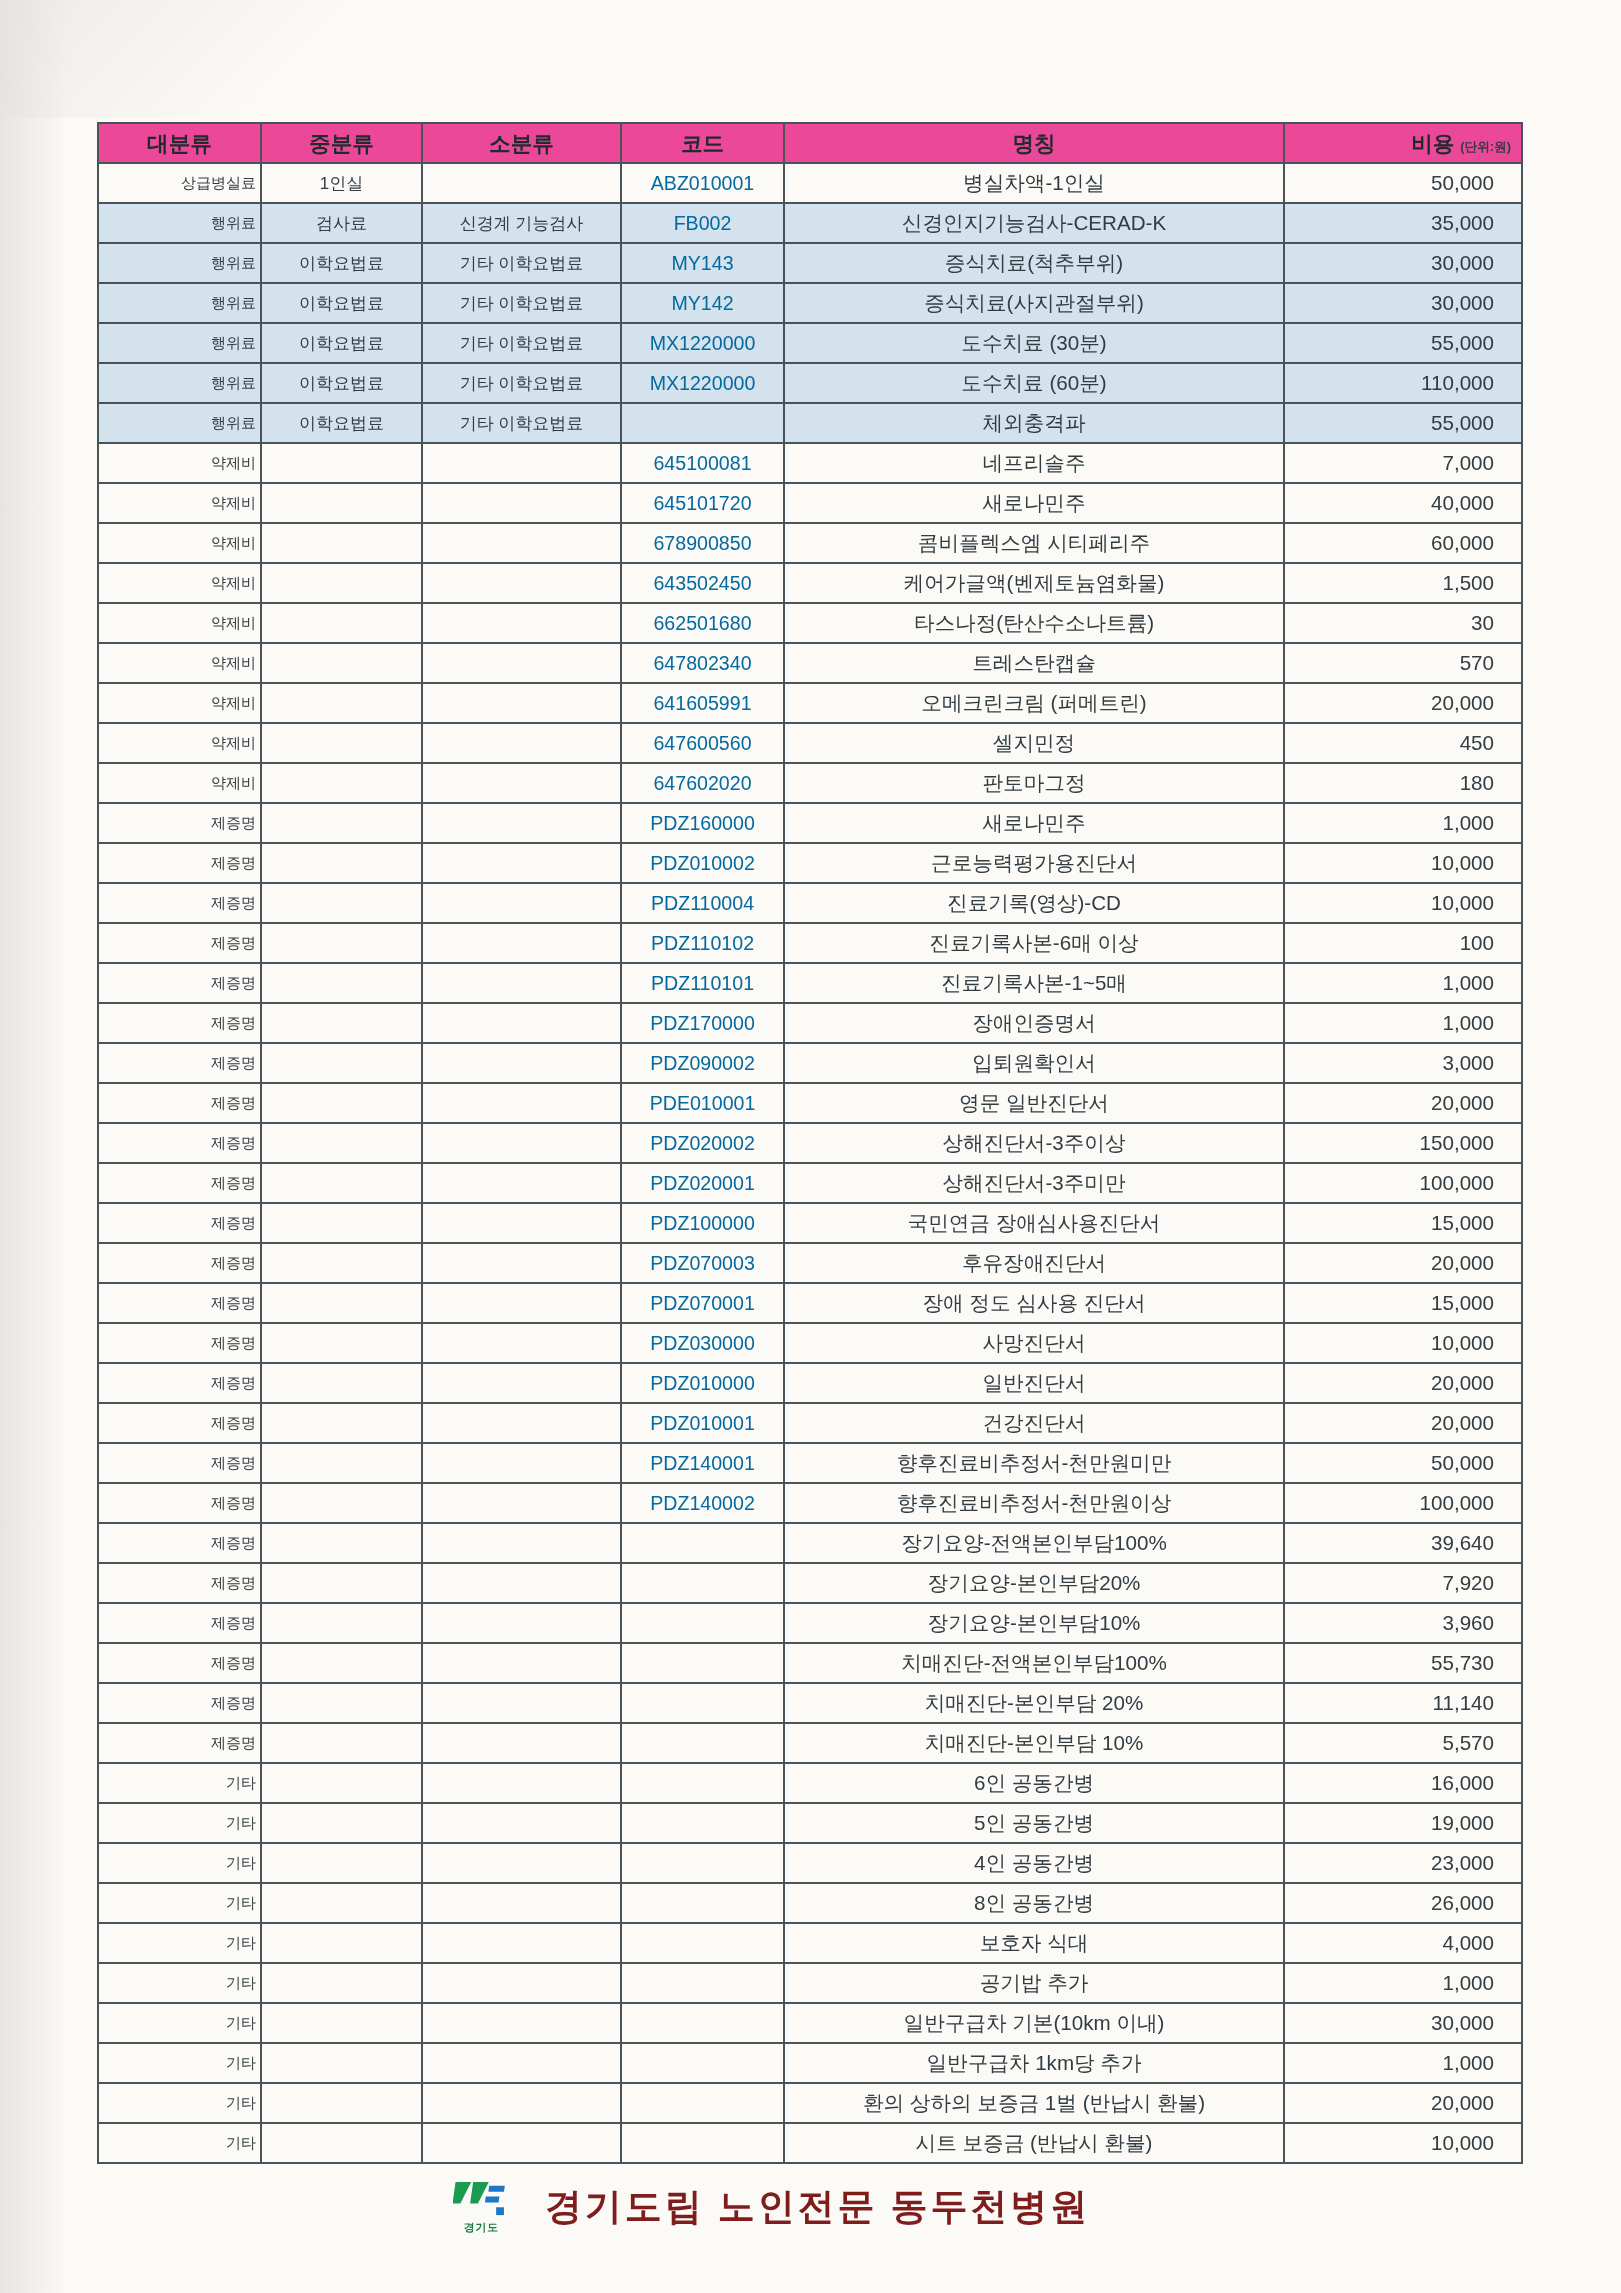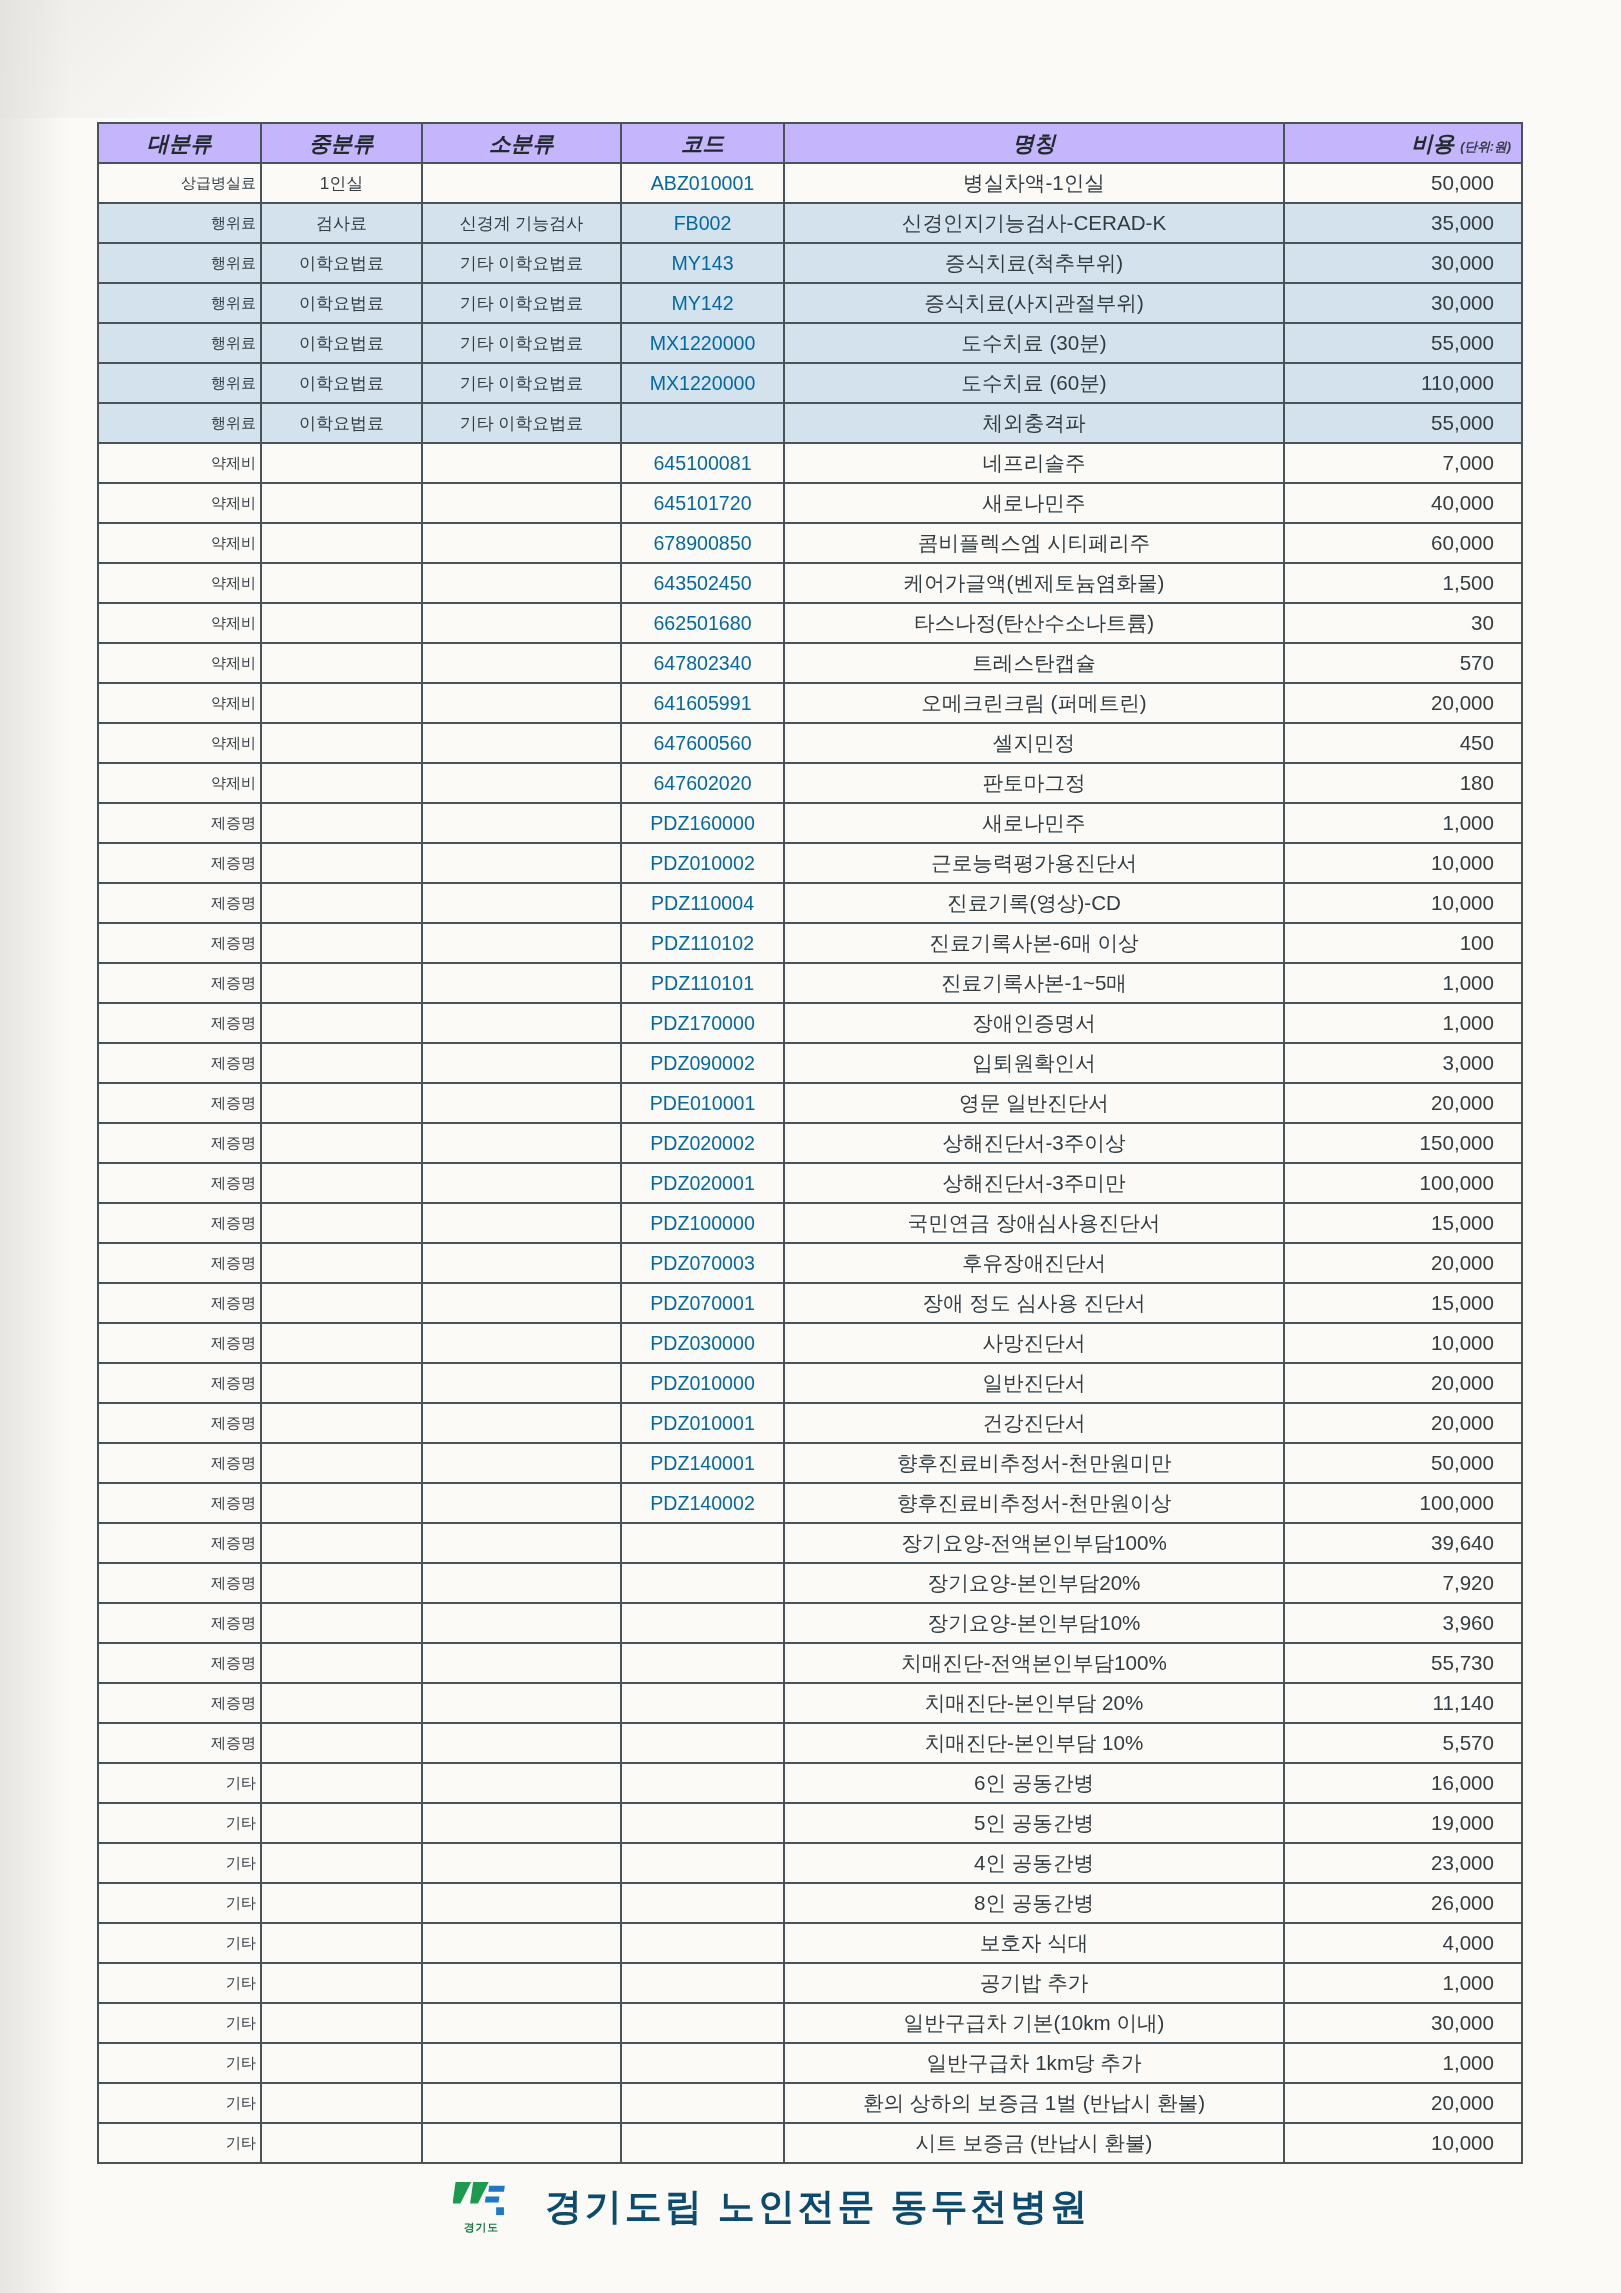--- a/index.html
+++ b/index.html
@@ -46,21 +46,21 @@
   .fee-table th,.fee-table td{
     border:2px solid #48545a;
     height:38px;padding:0 3.9px;
     color:#333c41;
     white-space:nowrap;overflow:hidden;
     text-align:center;vertical-align:middle;
     background:transparent;
   }
   .fee-table{border:2.9px solid #3e4a50;}
   .fee-table thead th{
-    font-size:21.6px;font-weight:bold;color:#222a2e;background:#c4b5fd;font-style:italic;
+    font-size:21.6px;font-weight:bold;color:#222a2e;background:#ec4899;
   }
   .fee-table thead th.price{ text-align:right;padding-right:10px;}
   .unit-note{font-size:12.7px;font-weight:bold;margin-left:5.9px;color:#333c41;}
 
   td.cat {font-size:15px;text-align:right;}
   td.mid, td.sub {font-size:17px;}
   td.code{font-size:19.6px;color:#0369a1;}
   td.name{font-size:20.6px;}
   td.price{text-align:right;padding-right:27px;font-size:20.6px;}
 
@@ -69,21 +69,21 @@
   .footer{
     position:absolute;left:114px;top:2178px;width:1423px;
     display:flex;align-items:center;justify-content:center;
     transform:translateX(-54px);
     gap:35px;
   }
   .logo{display:flex;flex-direction:column;align-items:center;gap:2px;}
   .logo svg{display:block;}
   .logo .logo-caption{font-size:10.8px;font-weight:bold;color:#1c7a44;letter-spacing:1px;}
   .org-name{
-    font-size:37px;font-weight:bold;color:#0c4a6e;letter-spacing:2.9px;
+    font-size:37px;font-weight:bold;color:#7f1d1d;letter-spacing:2.9px;
   }
 </style>
 </head>
 <body>
 
 <div class="page">
 
 
   <table class="fee-table">
     <colgroup>

